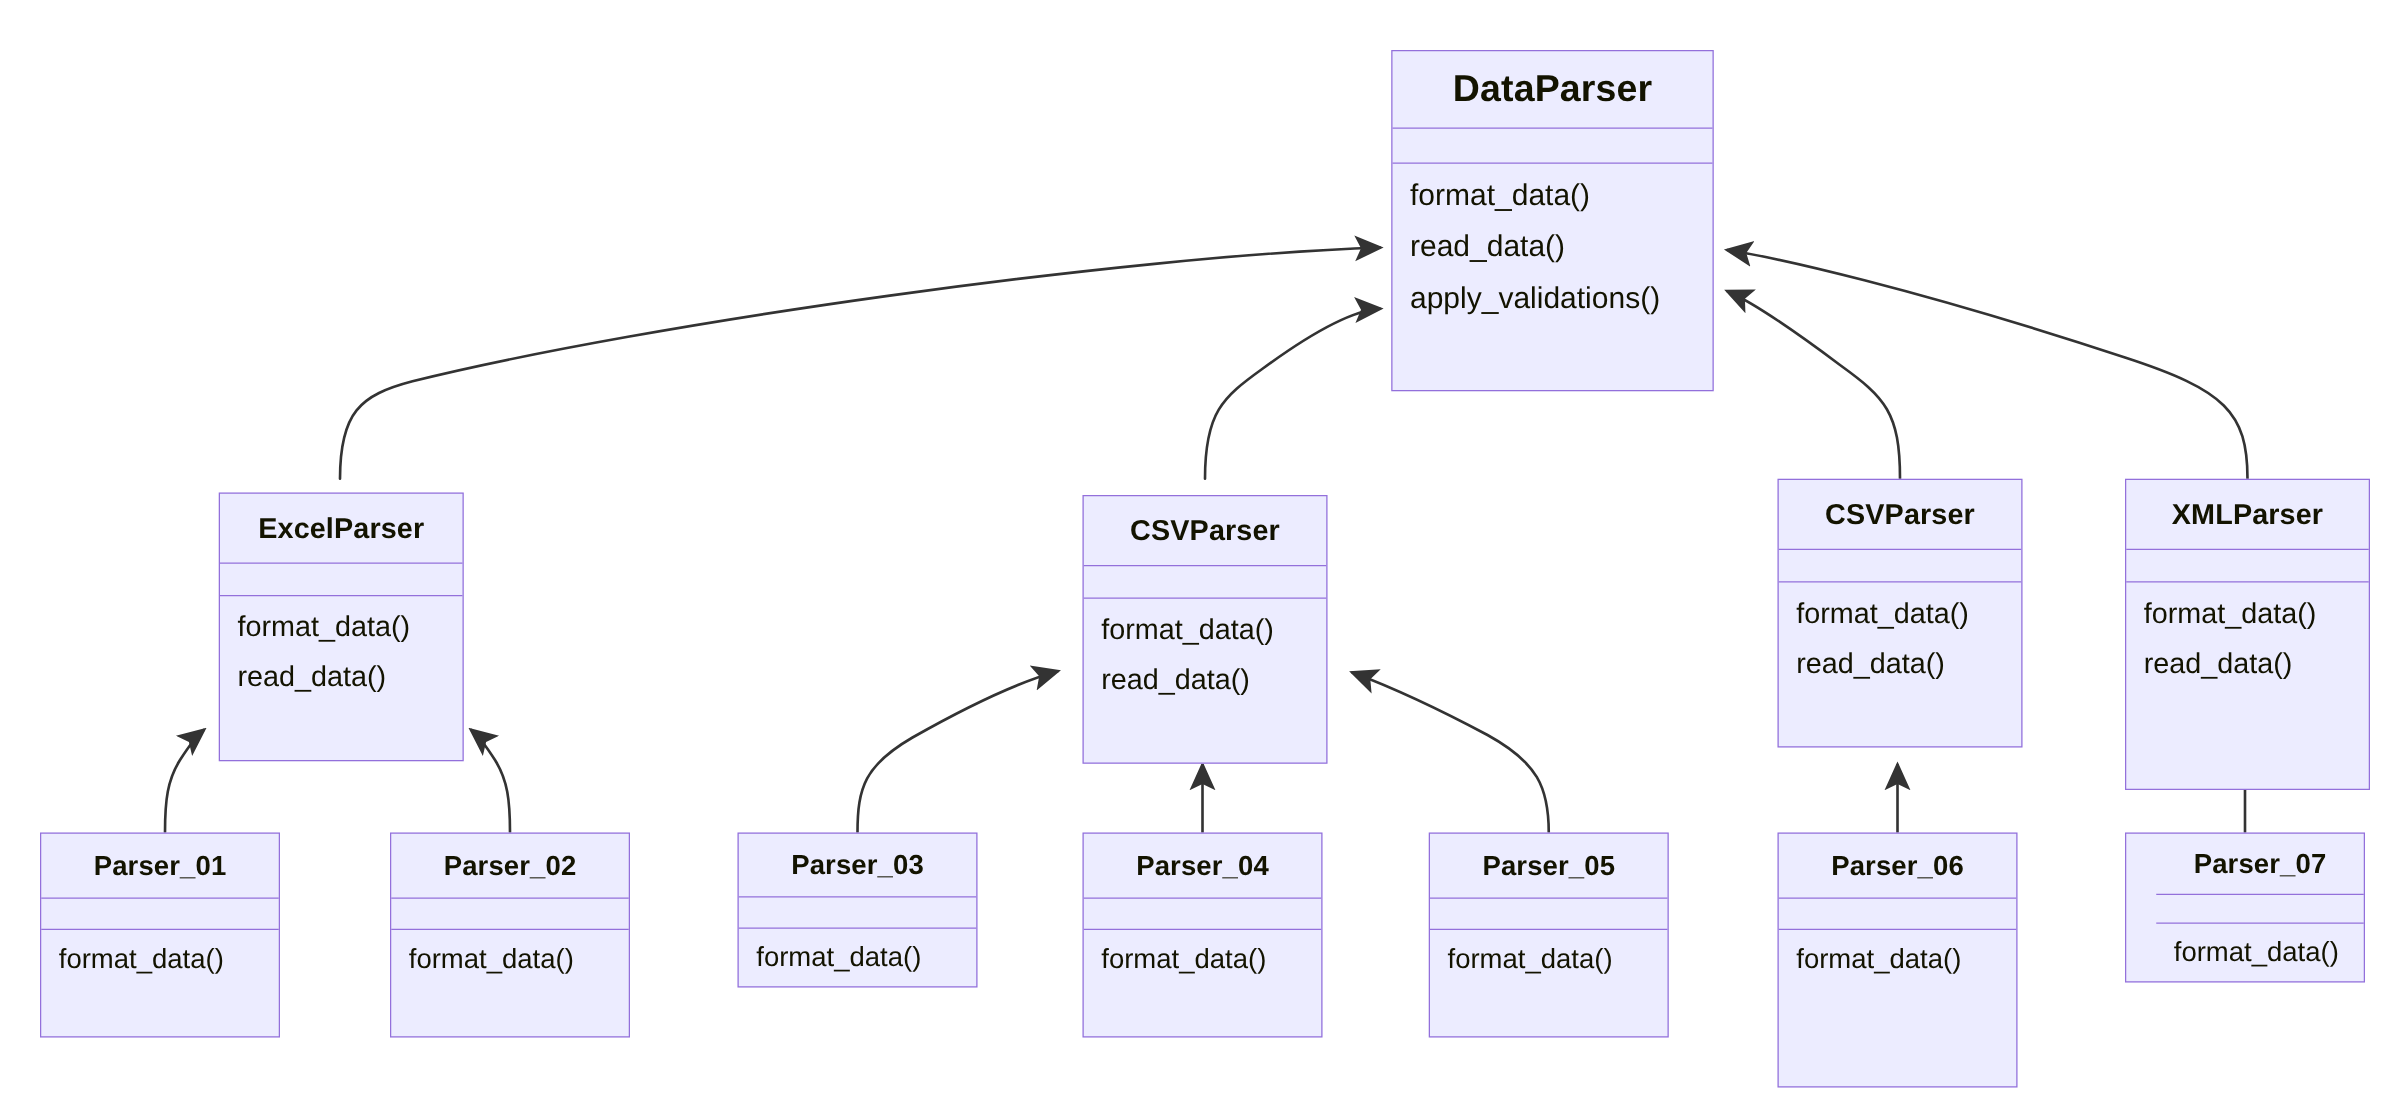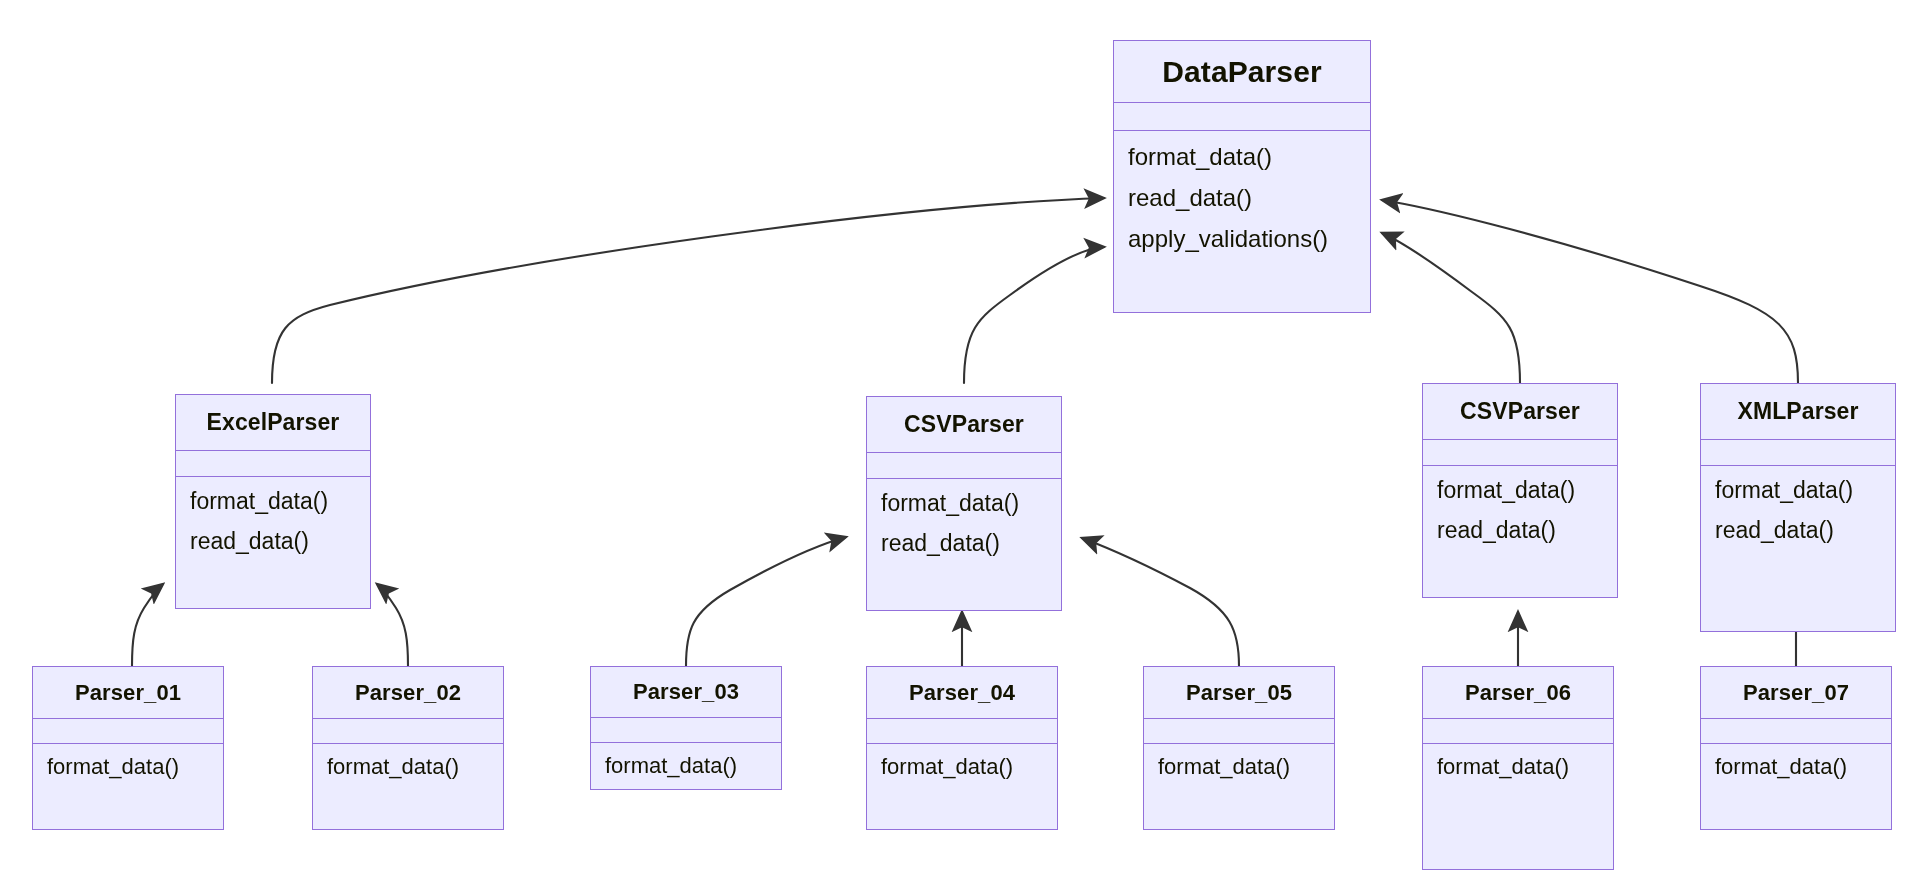--- a/index.html
+++ b/index.html
@@ -191,21 +191,21 @@
   </div>
 
   <div class="uml-node lvl-leaf" style="left:1422px; top:666px; width:192px; height:204px;">
     <div class="uml-title">Parser_06</div>
     <div class="uml-attrs"></div>
     <div class="uml-methods">
       <div class="uml-method">format_data()</div>
     </div>
   </div>
 
-  <div class="uml-node lvl-leaf" style="left:1700px; top:666px; width:192px; height:164px;">
+  <div class="uml-node lvl-leaf" style="left:1700px; top:666px; width:192px; height:120px;padding-left:24px;">
     <div class="uml-title">Parser_07</div>
     <div class="uml-attrs"></div>
     <div class="uml-methods">
       <div class="uml-method">format_data()</div>
     </div>
   </div>
 
 </div>
 
 </body></html>

